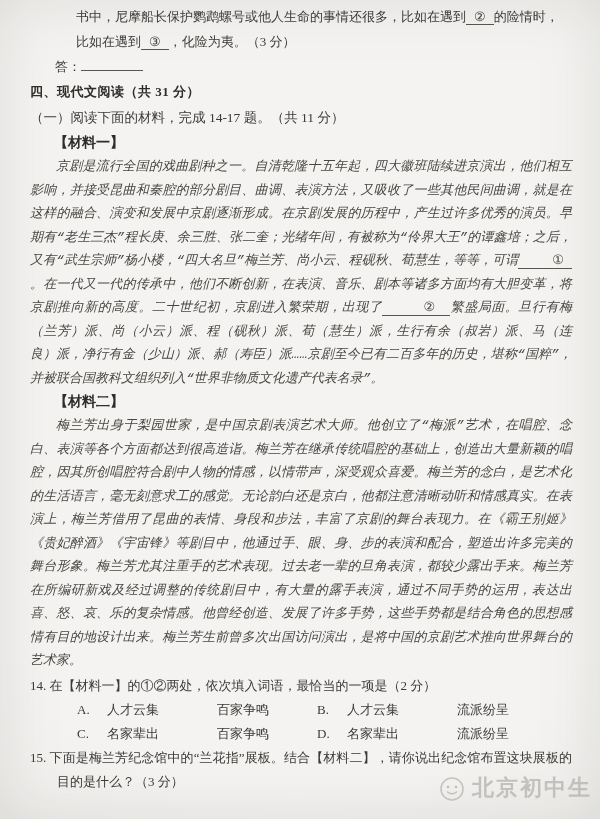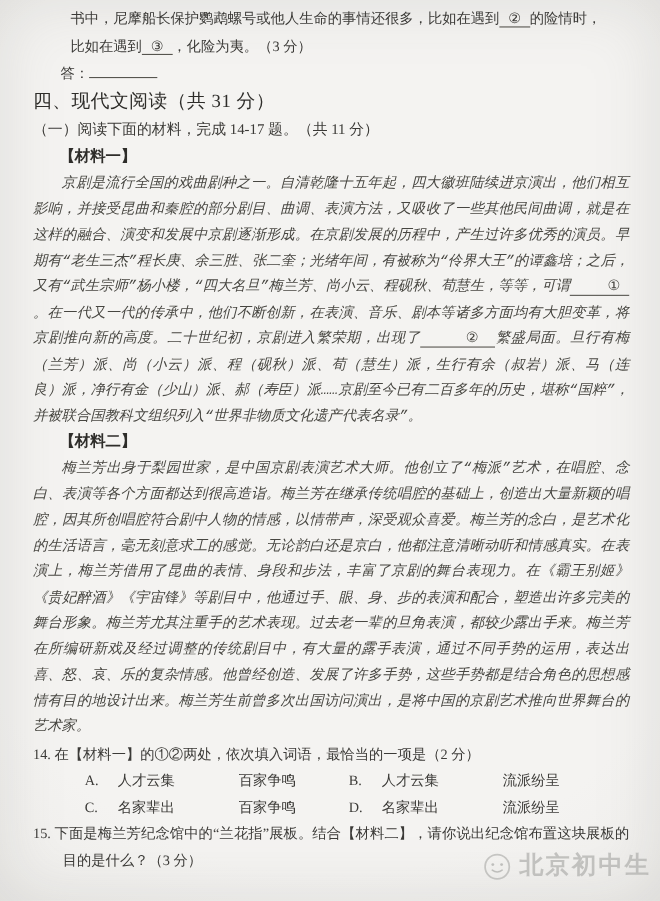--- a/index.html
+++ b/index.html
@@ -8,25 +8,25 @@
     width: 600px;
     height: 819px;
     overflow: hidden;
     background: radial-gradient(120% 100% at 50% 42%, #f4f3f1 55%, #e7e6e3 100%);
     color: #3b3a37;
     font-family: "Liberation Serif", "DejaVu Serif", serif;
     box-shadow: inset 0 0 60px rgba(120,120,115,0.18);
   }
   .content { padding: 4px 28px 0 30px; }
   p { margin: 0; }
-  .cont-block { margin-left: 34px; }
+  .cont-block { margin-left: 46px; }
   .cont-line { font-size: 13px; line-height: 25px; text-align: justify; }
   .q-line { font-size: 13px; line-height: 25px; }
   .answer-line { margin-left: 25px; font-size: 13px; line-height: 25px; }
-  .sec-title { font-weight: normal; font-size: 17px; line-height: 26px; color: #2e2d2a; letter-spacing: 0.5px; }
+  .sec-title { font-weight: bold; font-size: 13px; line-height: 26px; color: #2e2d2a; letter-spacing: 0.5px; }
   .sub-line { font-size: 13.5px; line-height: 26px; font-family: Liberation Serif, serif; }
   .mat-header { font-weight: bold; font-size: 14px; line-height: 24px; color: #2e2d2a; margin-left: 24px; }
   .mat-para {
     font-size: 13px;
     line-height: 23.5px;
     text-align: justify;
     text-indent: 2em;
     font-style: italic;
     color: #474641;
     font-family: Liberation Mono, monospace;

